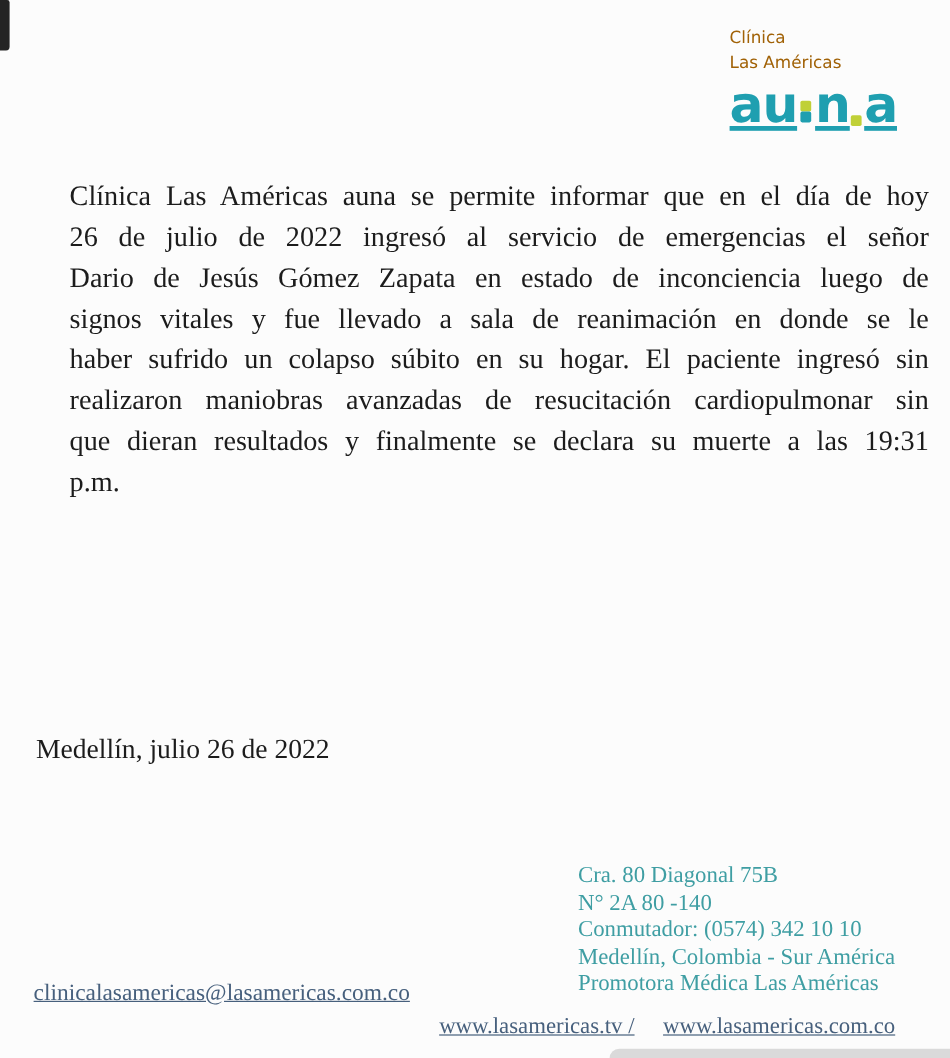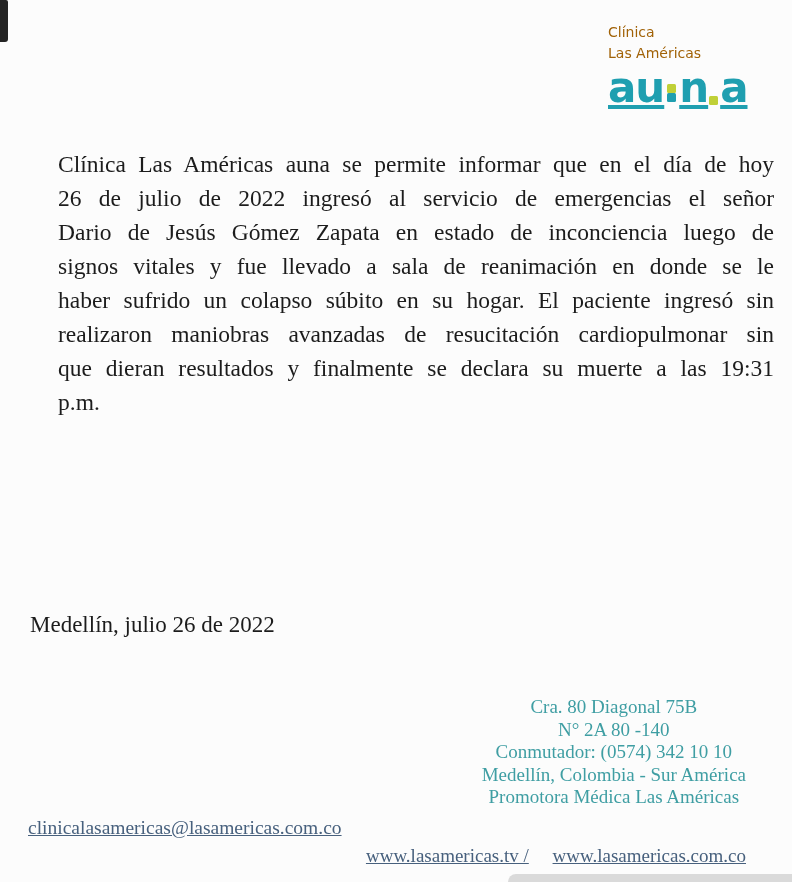--- a/index.html
+++ b/index.html
@@ -32,21 +32,21 @@
   .basesq{margin:0 2px 1px 1px;display:block;}
 
   
   .body-text{position:absolute;left:30px;top:147px;width:716px;font-size:23.5px;line-height:34px;margin-left:28px;}
   .pline{text-align:justify;text-align-last:justify;white-space:normal;}
   .pline.last{text-align:last;text-align-last:left;}
 
   .dateline{position:absolute;left:30px;top:612px;font-size:23px;}
 
   
-  .address{position:absolute;right:46px;top:696px;text-align:center;font-size:19px;line-height:22.5px;color:#3f9ea3;}
+  .address{position:absolute;right:46px;top:719px;text-align:left;font-size:19px;line-height:22.5px;color:#3f9ea3;}
   .email{
     position:absolute;left:28px;top:817px;font-size:19.5px;
     color:#47607d;text-decoration:underline;cursor:pointer;
   }
   .websites{position:absolute;right:46px;top:845px;font-size:19px;color:#47607d;}
   .websites a{color:#47607d;text-decoration:underline;cursor:pointer;margin-left:19px;}
 
   .bottom-bar{
     position:absolute;left:508px;right:0;bottom:0;height:8px;
     background:#dadada;border-top-left-radius:8px;

